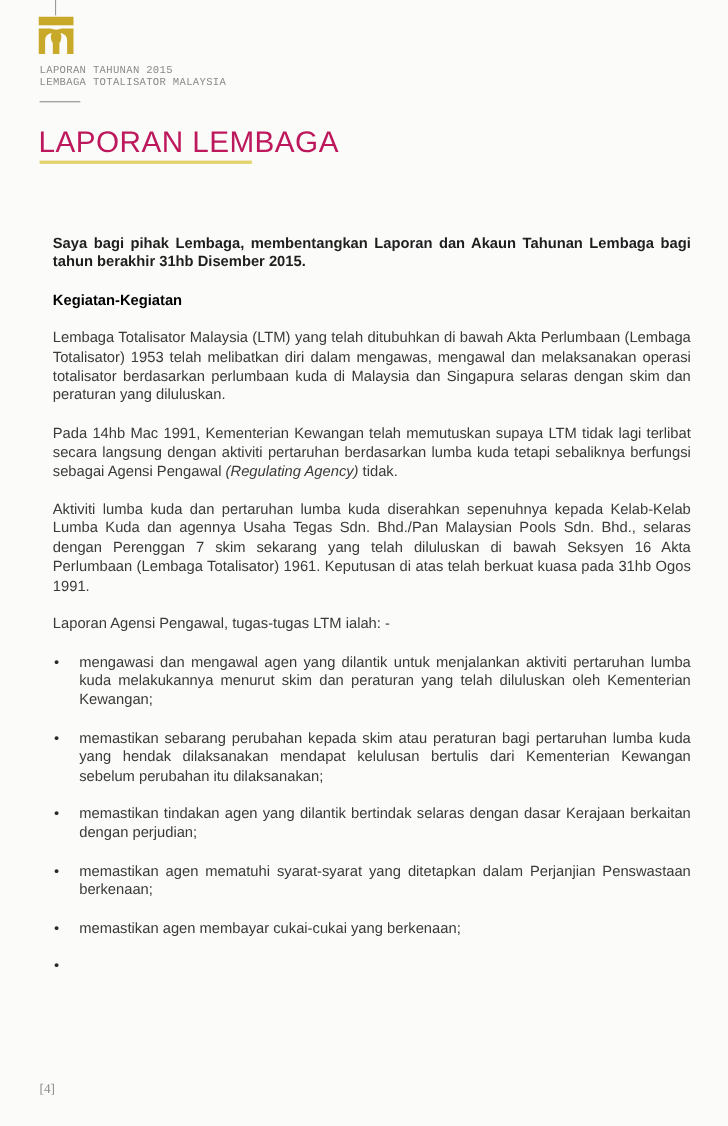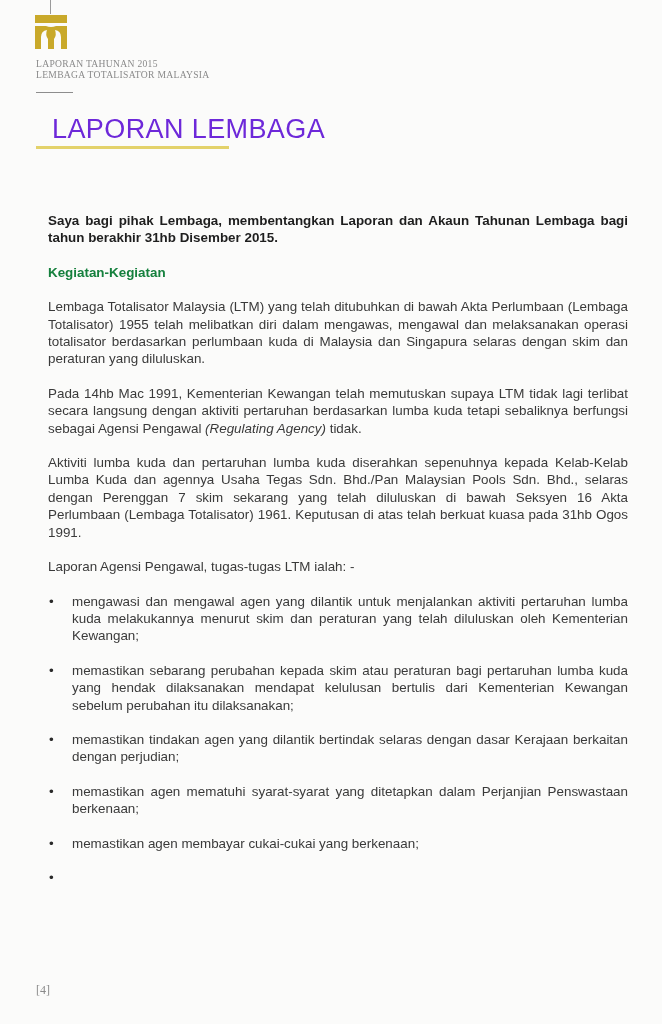--- a/index.html
+++ b/index.html
@@ -2,28 +2,28 @@
 <html><head>
   <meta charset="utf-8">
   <style>
     html, body { margin: 0; padding: 0; }
     body {
       width: 662px; height: 1024px; background: #fbfbfa; position: relative; overflow: hidden;
       font-family: "Liberation Sans", "DejaVu Sans", sans-serif; color: #3a3a3a;
     }
     .top-rule { position: absolute; left: 50px; top: 0; width: 1px; height: 14px; background: #9a9a9a; }
     .logo { position: absolute; left: 35px; top: 15px; width: 32px; height: 34px; }
-    .header-sub { position: absolute; left: 36px; top: 58px; font-family: Liberation Serif, serif; font-size: 9.6px; color: #8a8a8a; letter-spacing: 0.3px; line-height: 11px; }
+    .header-sub { position: absolute; left: 36px; top: 58px; font-family: Liberation Mono, monospace; font-size: 9.6px; color: #8a8a8a; letter-spacing: 0.3px; line-height: 11px; }
     .short-rule { position: absolute; left: 36px; top: 92px; width: 37px; height: 1px; background: #8d8d8d; }
-    .page-title { position: absolute; left: 52px; top: 113px; font-family: "Liberation Sans", sans-serif; font-size: 27px; color: #6d28d9; letter-spacing: 0.4px; font-weight: normal; margin: 0; line-height: 32px; }
+    .page-title { position: absolute; left: 35px; top: 113px; font-family: "Liberation Sans", sans-serif; font-size: 27px; color: #be185d; letter-spacing: 0.4px; font-weight: normal; margin: 0; line-height: 32px; }
     .title-underline { position: absolute; left: 36px; top: 146px; width: 193px; height: 3px; background: #e3d26b; }
     .content { position: absolute; left: 48px; top: 212px; width: 580px; font-size: 13.4px; line-height: 17.4px; text-align: justify; color: #3a3a3a; }
     .content p { margin: 0 0 17px 0; }
     .intro { font-weight: bold; color: #1e1e1e; }
-    .section-heading { font-weight: bold; color: #15803d; margin: 0 0 17px 0; font-size: 13.4px; }
+    .section-heading { font-weight: bold; color: #000000; margin: 0 0 17px 0; font-size: 13.4px; }
     .duties { list-style: none; padding: 0; margin: 0; }
     .duties li { position: relative; padding-left: 24px; margin: 0 0 17px 0; }
     .bullet { position: absolute; left: 1px; top: 0; color: #2a2a2a; }
     .page-number { position: absolute; left: 36px; top: 983px; font-family: "Liberation Serif", serif; font-size: 12px; color: #8a8a8a; }
   </style>
 </head>
 <body>
 
 <div class="top-rule"></div>
 
@@ -42,21 +42,21 @@
 <div class="short-rule"></div>
 
 <h1 class="page-title">LAPORAN LEMBAGA</h1>
 <div class="title-underline"></div>
 
 <div class="content">
   <p class="intro">Saya bagi pihak Lembaga, membentangkan Laporan dan Akaun Tahunan Lembaga bagi tahun berakhir 31hb Disember 2015.</p>
 
   <div class="section-heading">Kegiatan-Kegiatan</div>
 
-  <p>Lembaga Totalisator Malaysia (LTM) yang telah ditubuhkan di bawah Akta Perlumbaan (Lembaga Totalisator) 1955 telah melibatkan diri dalam mengawas, mengawal dan melaksanakan operasi totalisator berdasarkan perlumbaan kuda di Malaysia dan Singapura selaras dengan skim dan peraturan yang diluluskan.</p>
+  <p>Lembaga Totalisator Malaysia (LTM) yang telah ditubuhkan di bawah Akta Perlumbaan (Lembaga Totalisator) 1953 telah melibatkan diri dalam mengawas, mengawal dan melaksanakan operasi totalisator berdasarkan perlumbaan kuda di Malaysia dan Singapura selaras dengan skim dan peraturan yang diluluskan.</p>
 
   <p><span>Pada 14hb Mac 1991, Kementerian Kewangan telah memutuskan supaya LTM tidak lagi terlibat secara langsung dengan aktiviti pertaruhan berdasarkan lumba kuda tetapi sebaliknya berfungsi sebagai Agensi Pengawal </span><em>(Regulating Agency)</em><span> tidak.</span></p>
 
   <p>Aktiviti lumba kuda dan pertaruhan lumba kuda diserahkan sepenuhnya kepada Kelab-Kelab Lumba Kuda dan agennya Usaha Tegas Sdn. Bhd./Pan Malaysian Pools Sdn. Bhd., selaras dengan Perenggan 7 skim sekarang yang telah diluluskan di bawah Seksyen 16 Akta Perlumbaan (Lembaga Totalisator) 1961. Keputusan di atas telah berkuat kuasa pada 31hb Ogos 1991.</p>
 
   <p>Laporan Agensi Pengawal, tugas-tugas LTM ialah: -</p>
 
   <ul class="duties">
     <li><span class="bullet">•</span><span>mengawasi dan mengawal agen yang dilantik untuk menjalankan aktiviti pertaruhan lumba kuda melakukannya menurut skim dan peraturan yang telah diluluskan oleh Kementerian Kewangan;</span></li>
     <li><span class="bullet">•</span><span>memastikan sebarang perubahan kepada skim atau peraturan bagi pertaruhan lumba kuda yang hendak dilaksanakan mendapat kelulusan bertulis dari Kementerian Kewangan sebelum perubahan itu dilaksanakan;</span></li>

